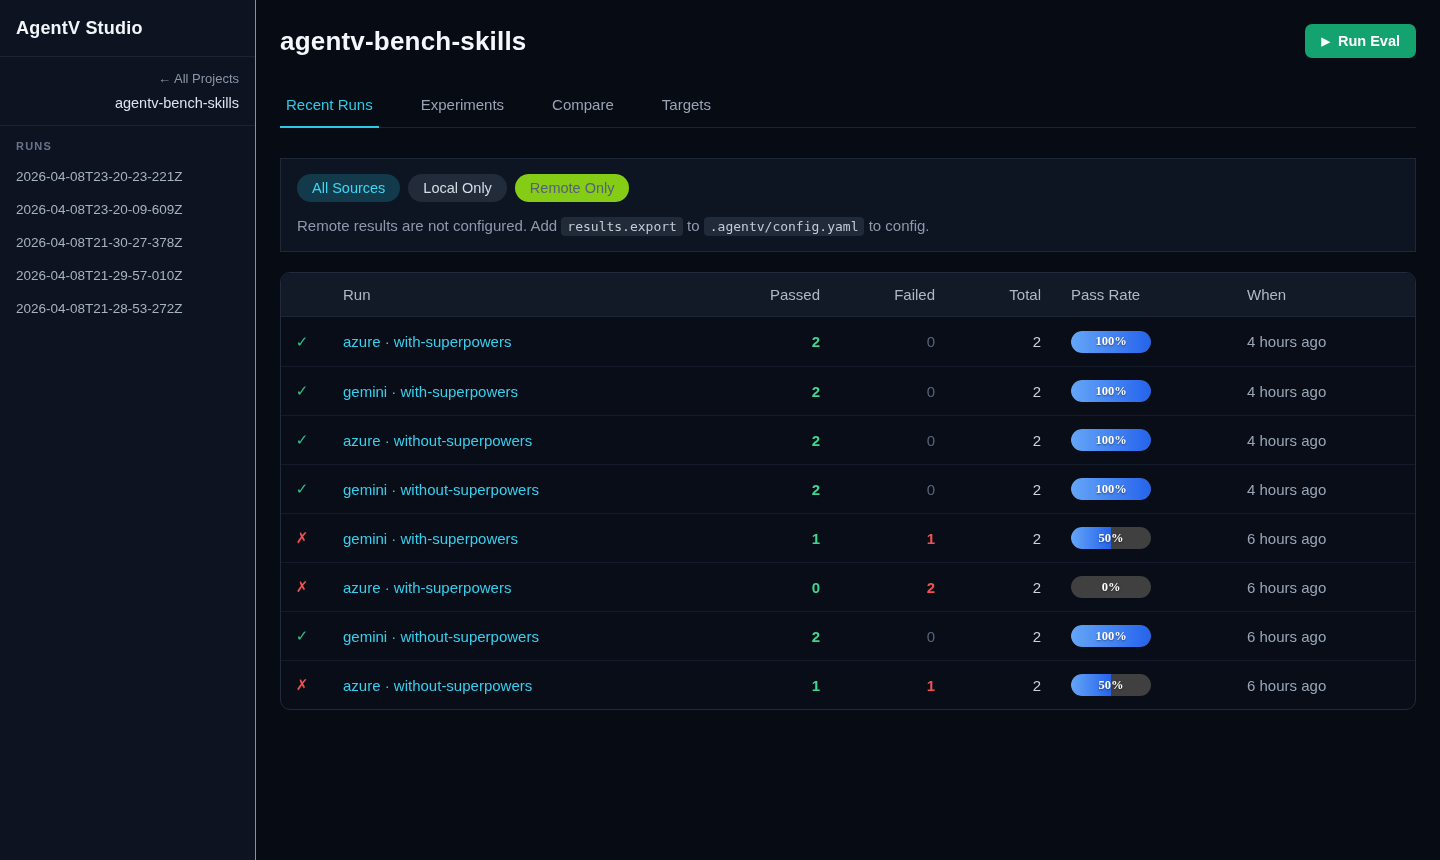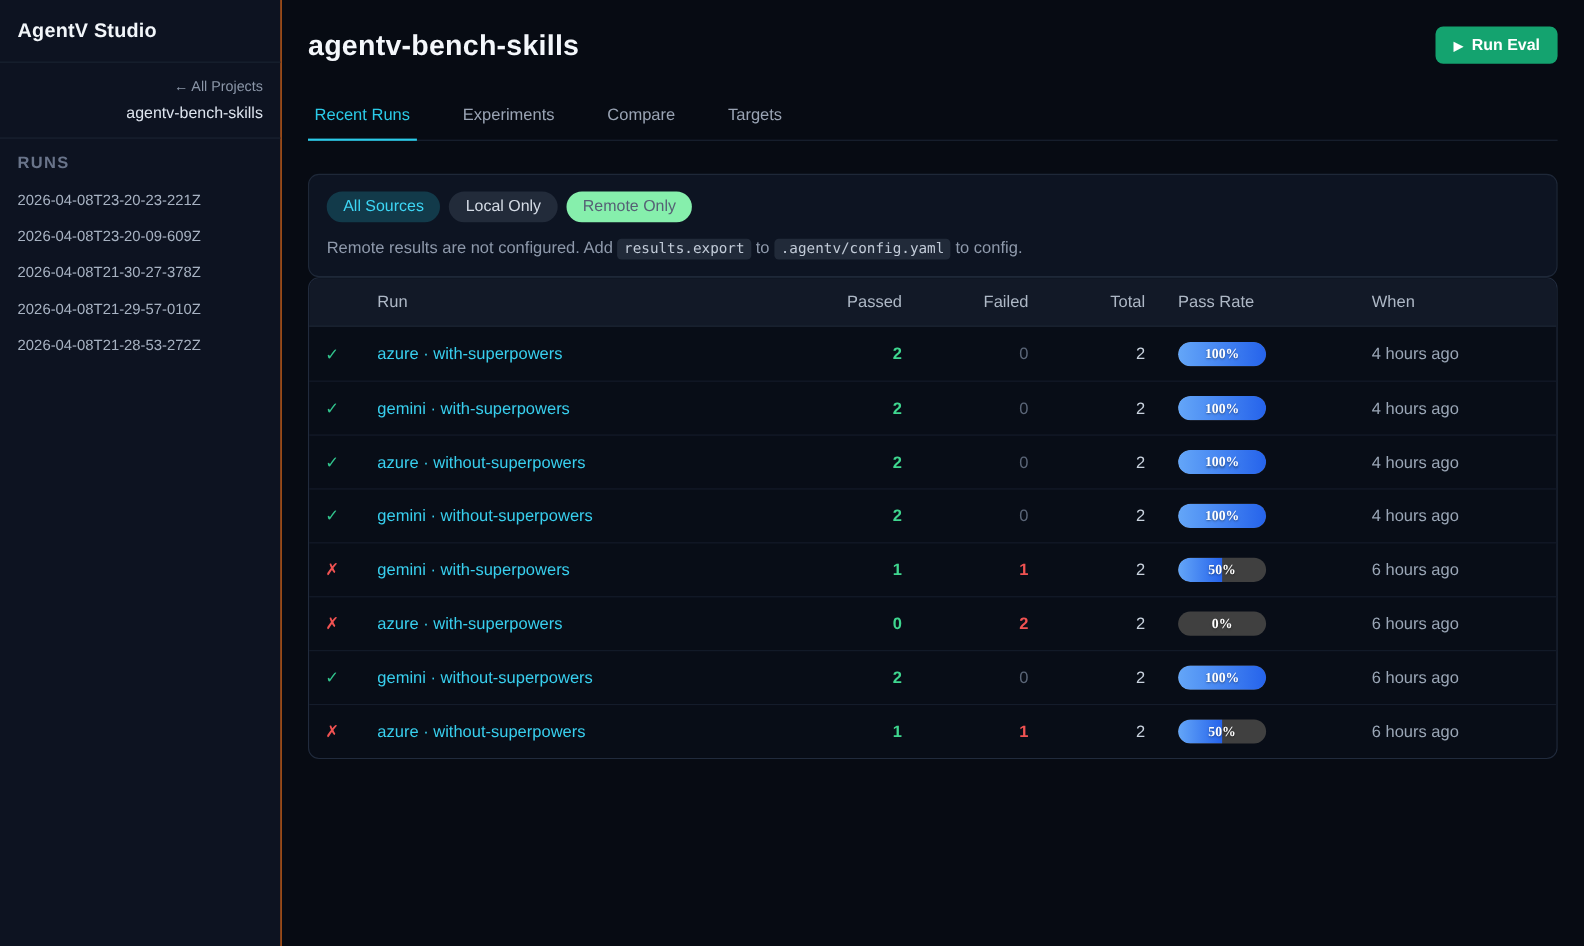--- a/index.html
+++ b/index.html
@@ -23,21 +23,21 @@
   }
   .app-title { font-size:18px; font-weight:700; color:#f2f6fa; letter-spacing:.2px; }
   .project-block {
     padding:14px 16px 14px 16px;
     border-bottom:1px solid #1b2433;
     text-align:right;
   }
   .back-link { display:block; font-size:13px; color:#8b96a8; cursor:pointer; margin-bottom:9px; text-decoration:none; }
   .project-name { font-size:14.5px; color:#dde4ee; }
   .runs-section { padding:14px 0 0 0; }
-  .runs-label { font-size:15px; letter-spacing:1.2px; color:#69748a; padding:0 16px; font-weight:600; }
+  .runs-label { font-size:11px; letter-spacing:1.2px; color:#69748a; padding:0 16px; font-weight:600; }
   .runs-list { list-style:none; margin-top:8px; }
   .runs-list li {
     font-size:13.5px; color:#a7b2c2;
     padding:9px 16px; cursor:pointer; white-space:nowrap;
   }
 
   
   .main { flex:1; padding:0 24px; min-width:0; }
   .page-header {
     display:flex; align-items:center; justify-content:space-between;
@@ -69,43 +69,44 @@
     border-bottom:2px solid transparent;
     margin-bottom:-1px;
   }
   .tab.active { color:#2bcbe8; border-bottom-color:#2bcbe8; }
 
   
   .filter-card {
     margin-top:30px;
     background:#0d1422;
     border:1px solid #1e2838;
-    border-radius:10px;
+    border-radius:0;
     padding:15px 16px 17px 16px;
   }
   .chips { display:flex; gap:8px; }
   .chip {
     border:none; cursor:pointer;
     font-family:"Liberation Sans", sans-serif;
     font-size:14.5px;
     padding:6px 15px; border-radius:999px;
     background:#222b3a; color:#d5dce6;
   }
   .chip.active { background:#123a4a; color:#3dd6f5; }
-  .chip.disabled { background:#86efac; color:#566175; cursor:default; }
+  .chip.disabled { background:#84cc16; color:#566175; cursor:default; }
   .filter-note { margin-top:15px; font-size:15px; color:#8e99ab; }
   .code-chip {
     font-family:"DejaVu Sans Mono", monospace;
     font-size:13px; color:#c2cbd8;
     background:#212a39; border-radius:4px;
     padding:2px 6px;
   }
 
   
   .table-card {
+    margin-top:20px;
     background:#080d17;
     border:1px solid #212b3d;
     border-radius:10px;
     overflow:hidden;
   }
   .t-grid {
     display:grid;
     grid-template-columns:42px minmax(0,1fr) 110px 115px 106px 206px 168px;
     align-items:center;
   }

